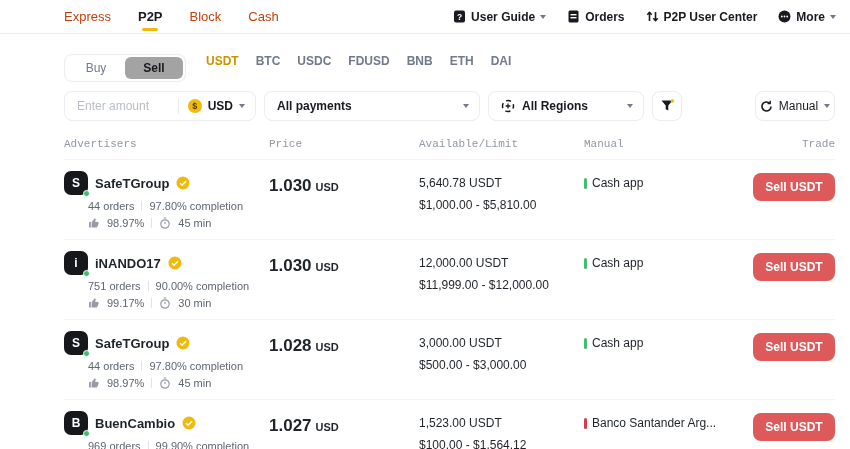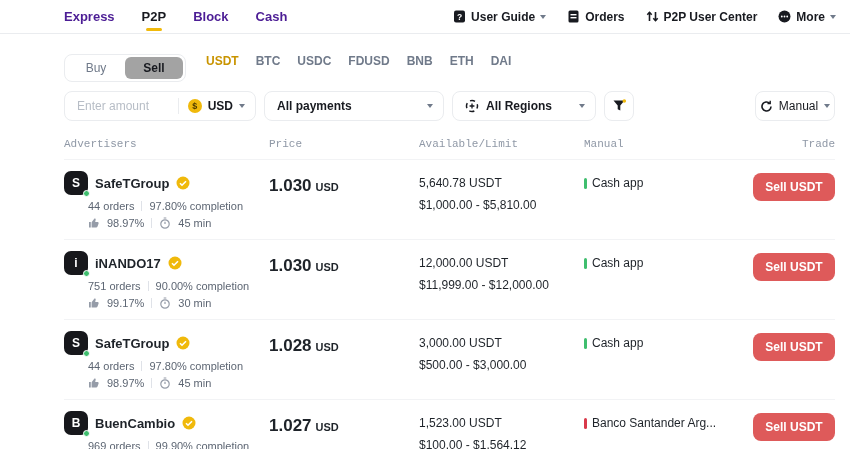--- a/index.html
+++ b/index.html
@@ -3,21 +3,21 @@
 <meta charset="utf-8">
 <style>
   * { margin:0; padding:0; box-sizing:border-box; }
   html,body { width:850px; height:449px; overflow:hidden; background:#ffffff;
     font-family:"Liberation Sans","DejaVu Sans",sans-serif; color:#1e2329; }
 
   
   .navbar { height:34px; display:flex; align-items:center;
     padding:0 14px 0 64px; border-bottom:1px solid #eaecef; }
   .nav-tabs { display:flex; gap:27px; height:100%; align-items:center; }
-  .nav-tab { font-size:13px; font-weight:700; color:#4c1d95; height:100%;
+  .nav-tab { font-size:13px; font-weight:400; color:#c2410c; height:100%;
     display:flex; align-items:center; position:relative; cursor:pointer; }
   .nav-tab.active { font-weight:700; color:#181a20; }
   .nav-tab.active::after { content:""; position:absolute; left:50%; transform:translateX(-50%);
     bottom:2px; width:16px; height:3px; border-radius:2px; background:#f0b90b; }
   .nav-links { margin-left:auto; display:flex; gap:21px; align-items:center; }
   .nav-link { display:flex; align-items:center; gap:5px; font-size:12px;
     font-weight:700; color:#181a20; cursor:pointer; }
   .caret { width:0; height:0; border-left:3.5px solid transparent;
     border-right:3.5px solid transparent; border-top:4.5px solid #707a8a; display:inline-block; }
 
@@ -41,22 +41,22 @@
   .amount-box input { border:none; outline:none; flex:1; min-width:0; font-size:12px;
     padding:0 8px 0 12px; font-family:inherit; color:#c2410c; }
   .amount-box input::placeholder { color:#b7bdc6; }
   .vsep { width:1px; height:16px; background:#eaecef; }
   .cur-group { display:flex; align-items:center; gap:6px; padding:0 10px 0 9px; cursor:pointer; }
   .coin { width:14px; height:14px; border-radius:50%; background:#f0b90b; color:#4d3b00;
     font-size:9px; font-weight:700; display:flex; align-items:center; justify-content:center; }
   .cur-label { font-size:12px; font-weight:700; color:#181a20; }
   .dd { justify-content:space-between; padding:0 10px 0 12px; font-size:12px;
     font-weight:600; color:#181a20; cursor:pointer; }
-  .dd-payments { width:180px; }
-  .dd-regions { width:144px; }
+  .dd-payments { width:216px; }
+  .dd-regions { width:156px; }
   .dd-left { display:flex; align-items:center; gap:7px; }
   .icon-btn { width:30px; height:30px; justify-content:center; position:relative; cursor:pointer; }
   .refresh-box { margin-left:auto; width:80px; display:flex; align-items:center;
     justify-content:center; gap:6px; font-size:12px; font-weight:400; color:#181a20; cursor:pointer; }
 
   
   .thead { display:grid; grid-template-columns:205px 150px 165px 169px 82px;
     margin-top:17px; padding-bottom:9px; }
   .th { font-size:11px; color:#8f98a6;font-family:Liberation Mono, monospace; }
   .th:last-child { text-align:right; }

